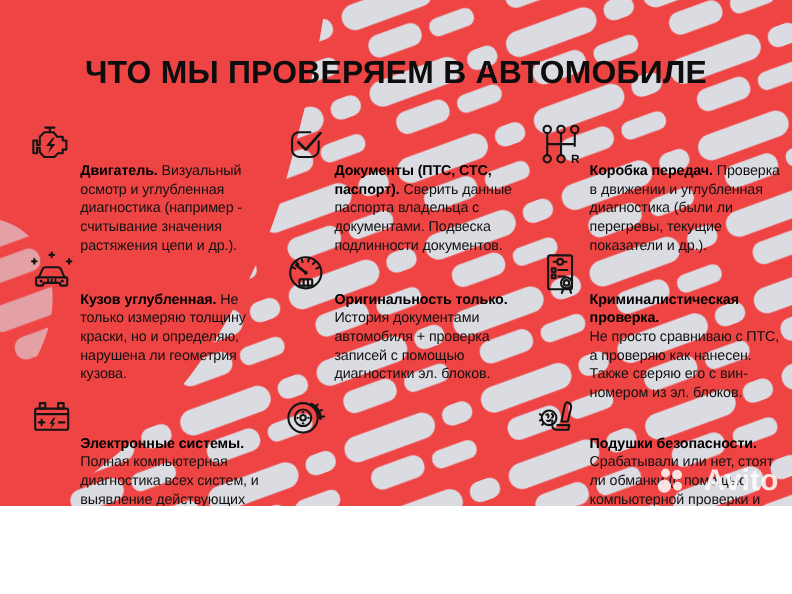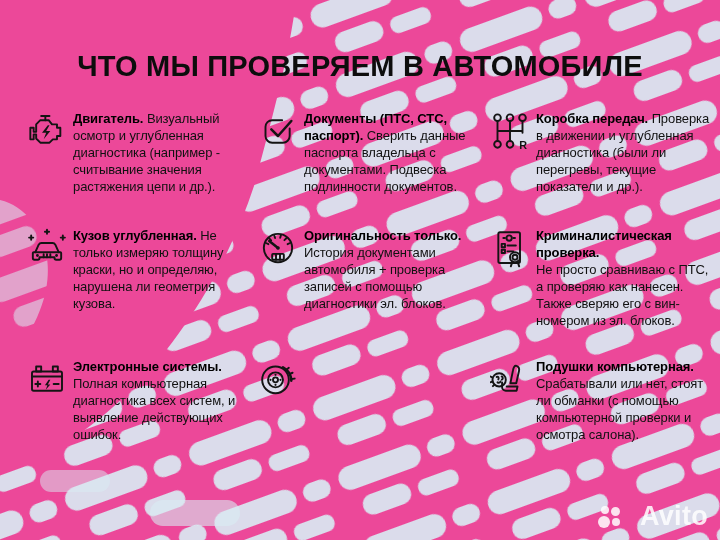--- a/index.html
+++ b/index.html
@@ -1,38 +1,38 @@
 <!DOCTYPE html>
 <html lang="ru"><head>
 <meta charset="utf-8">
 <style>
   html,body{margin:0;padding:0;}
   .canvas{
-    position:relative;width:720px;height:540px;overflow:hidden;
-    background:#ec4899;
+    position:relative;width:720px;height:460px;overflow:hidden;
+    background:#ef4444;
     font-family:"Liberation Sans","DejaVu Sans",sans-serif;
     color:#111;
   }
   .bg{position:absolute;left:0;top:0;z-index:0;}
   .title{
     position:absolute;top:50px;left:0;width:100%;z-index:2;
     text-align:center;font-size:29px;font-weight:800;letter-spacing:.2px;
     color:#0d0d0d;white-space:nowrap;
   }
   .grid{
     position:absolute;top:110px;left:27px;z-index:2;
     display:grid;
     grid-template-columns:212px 213px 223px;
     grid-template-rows:117px 131px auto;
     column-gap:19px;
   }
   .item{display:flex;align-items:flex-start;}
   .icon-box{flex:0 0 40px;width:40px;height:44px;margin-right:6px;margin-top:1px;}
   .icon-box svg{display:block;}
-  .txt{font-size:13px;line-height:17px;letter-spacing:-0.1px;}
+  .txt{font-size:13px;line-height:17px;letter-spacing:-0.1px;margin-top:36px;}
   .txt b{font-weight:800;color:#000;}
   .watermark{
     position:absolute;right:12px;bottom:8px;z-index:3;
     display:flex;align-items:center;gap:16px;
     opacity:.85;
   }
   .av-dots{position:relative;width:26px;height:24px;display:inline-block;}
   .av-dots i{position:absolute;border-radius:50%;background:#fff;display:block;}
   .av-d1{left:0;top:11px;width:12px;height:12px;}
   .av-d2{left:3px;top:1px;width:8px;height:8px;}
@@ -183,21 +183,21 @@
     <div class="item">
       <span class="icon-box">
         <svg class="ico" width="40" height="40" viewBox="0 0 48 48">
           <path d="M31 8c3.5 1 4.5 3.5 3.8 6.5L31.5 29h-7l3-15c.7-4 1.5-6 3.5-6z"></path>
           <path d="M20 33h13l-1 5H19c-2.5 0-4.5-2-4.5-4.5V28"></path>
           <circle cx="11" cy="25" r="8"></circle>
           <path d="M8 21.5c2-.8 3 1 2 3M14 21c1.8.3 1.8 3 .2 3.8M9 28c1.5 1 3 .5 3.5-1"></path>
           <path d="M2.5 22l-2-1M3 27l-2 .8M5 31l-1.5 1.6"></path>
         </svg>
       </span>
-      <span class="txt"><b>Подушки компьютерная.</b> <span>Срабатывали или нет, стоят ли обманки (с помощью компьютерной проверки и осмотра салона).</span></span>
+      <span class="txt"><b>Подушки безопасности.</b> <span>Срабатывали или нет, стоят ли обманки (с помощью компьютерной проверки и осмотра салона).</span></span>
     </div>
 
   </div>
 
   <div class="watermark">
     <span class="av-dots">
       <i class="av-d1"></i>
         <i class="av-d2"></i>
         <i class="av-d3"></i>
         <i class="av-d4"></i>

